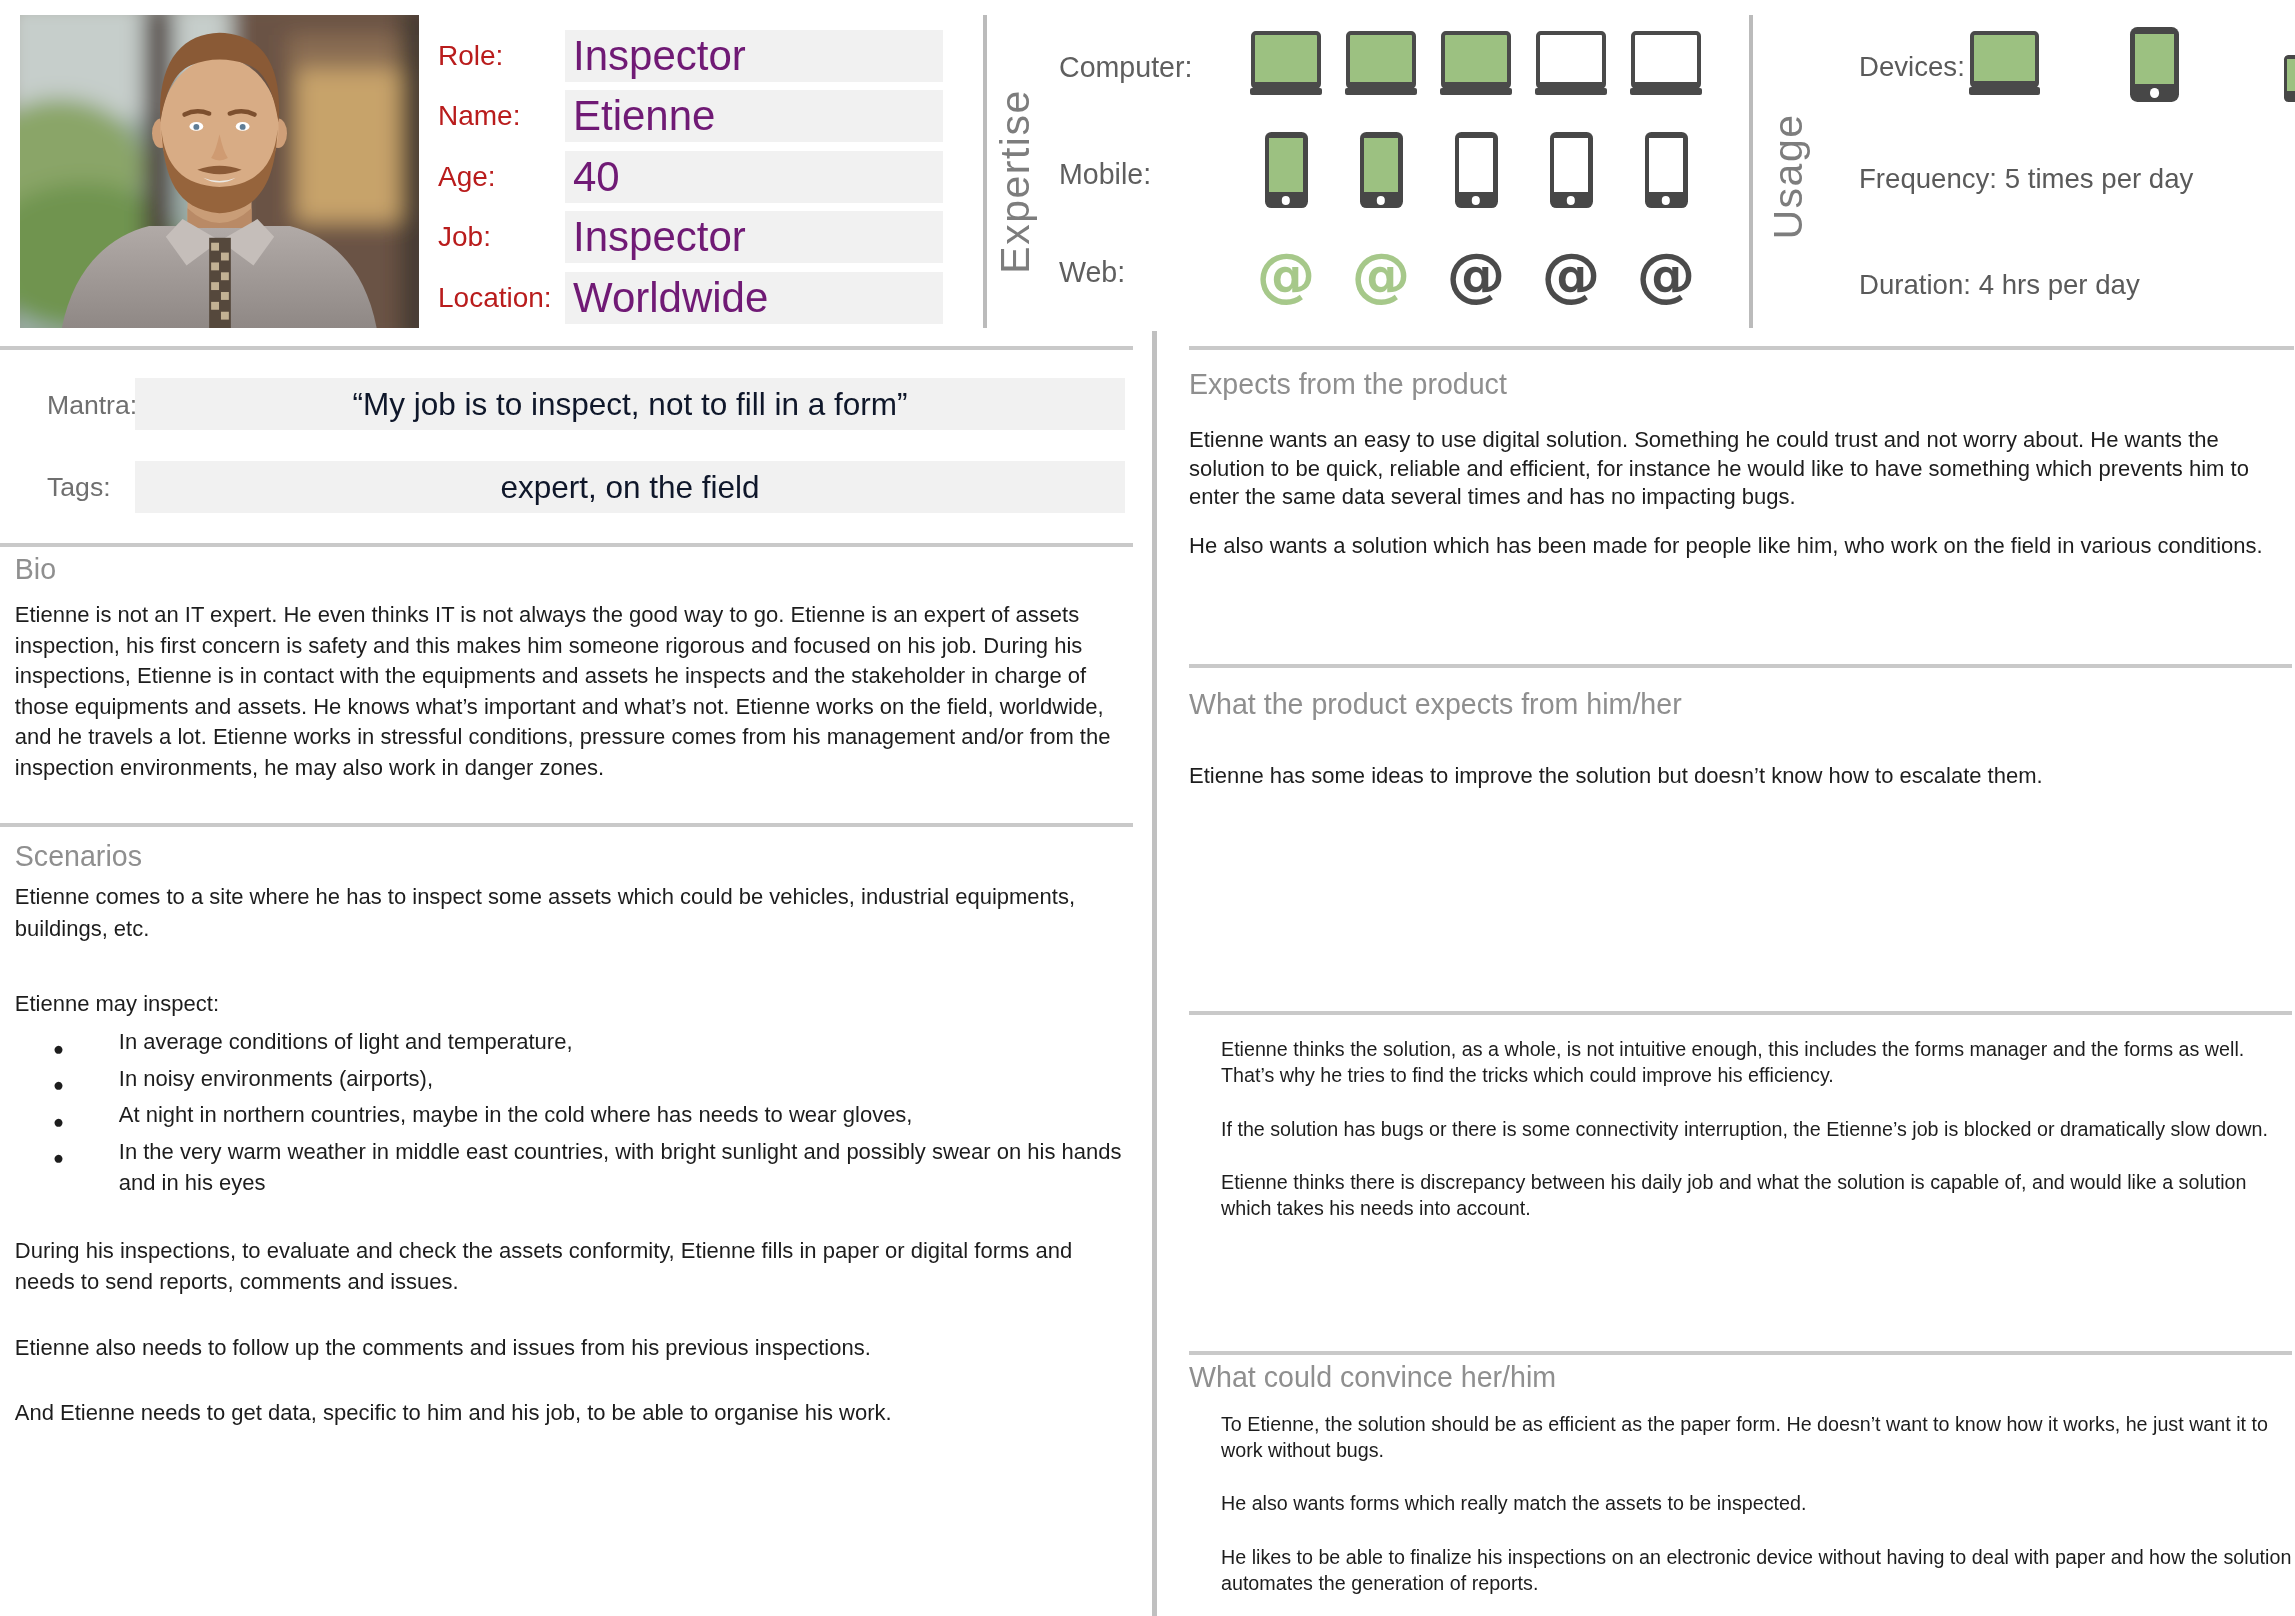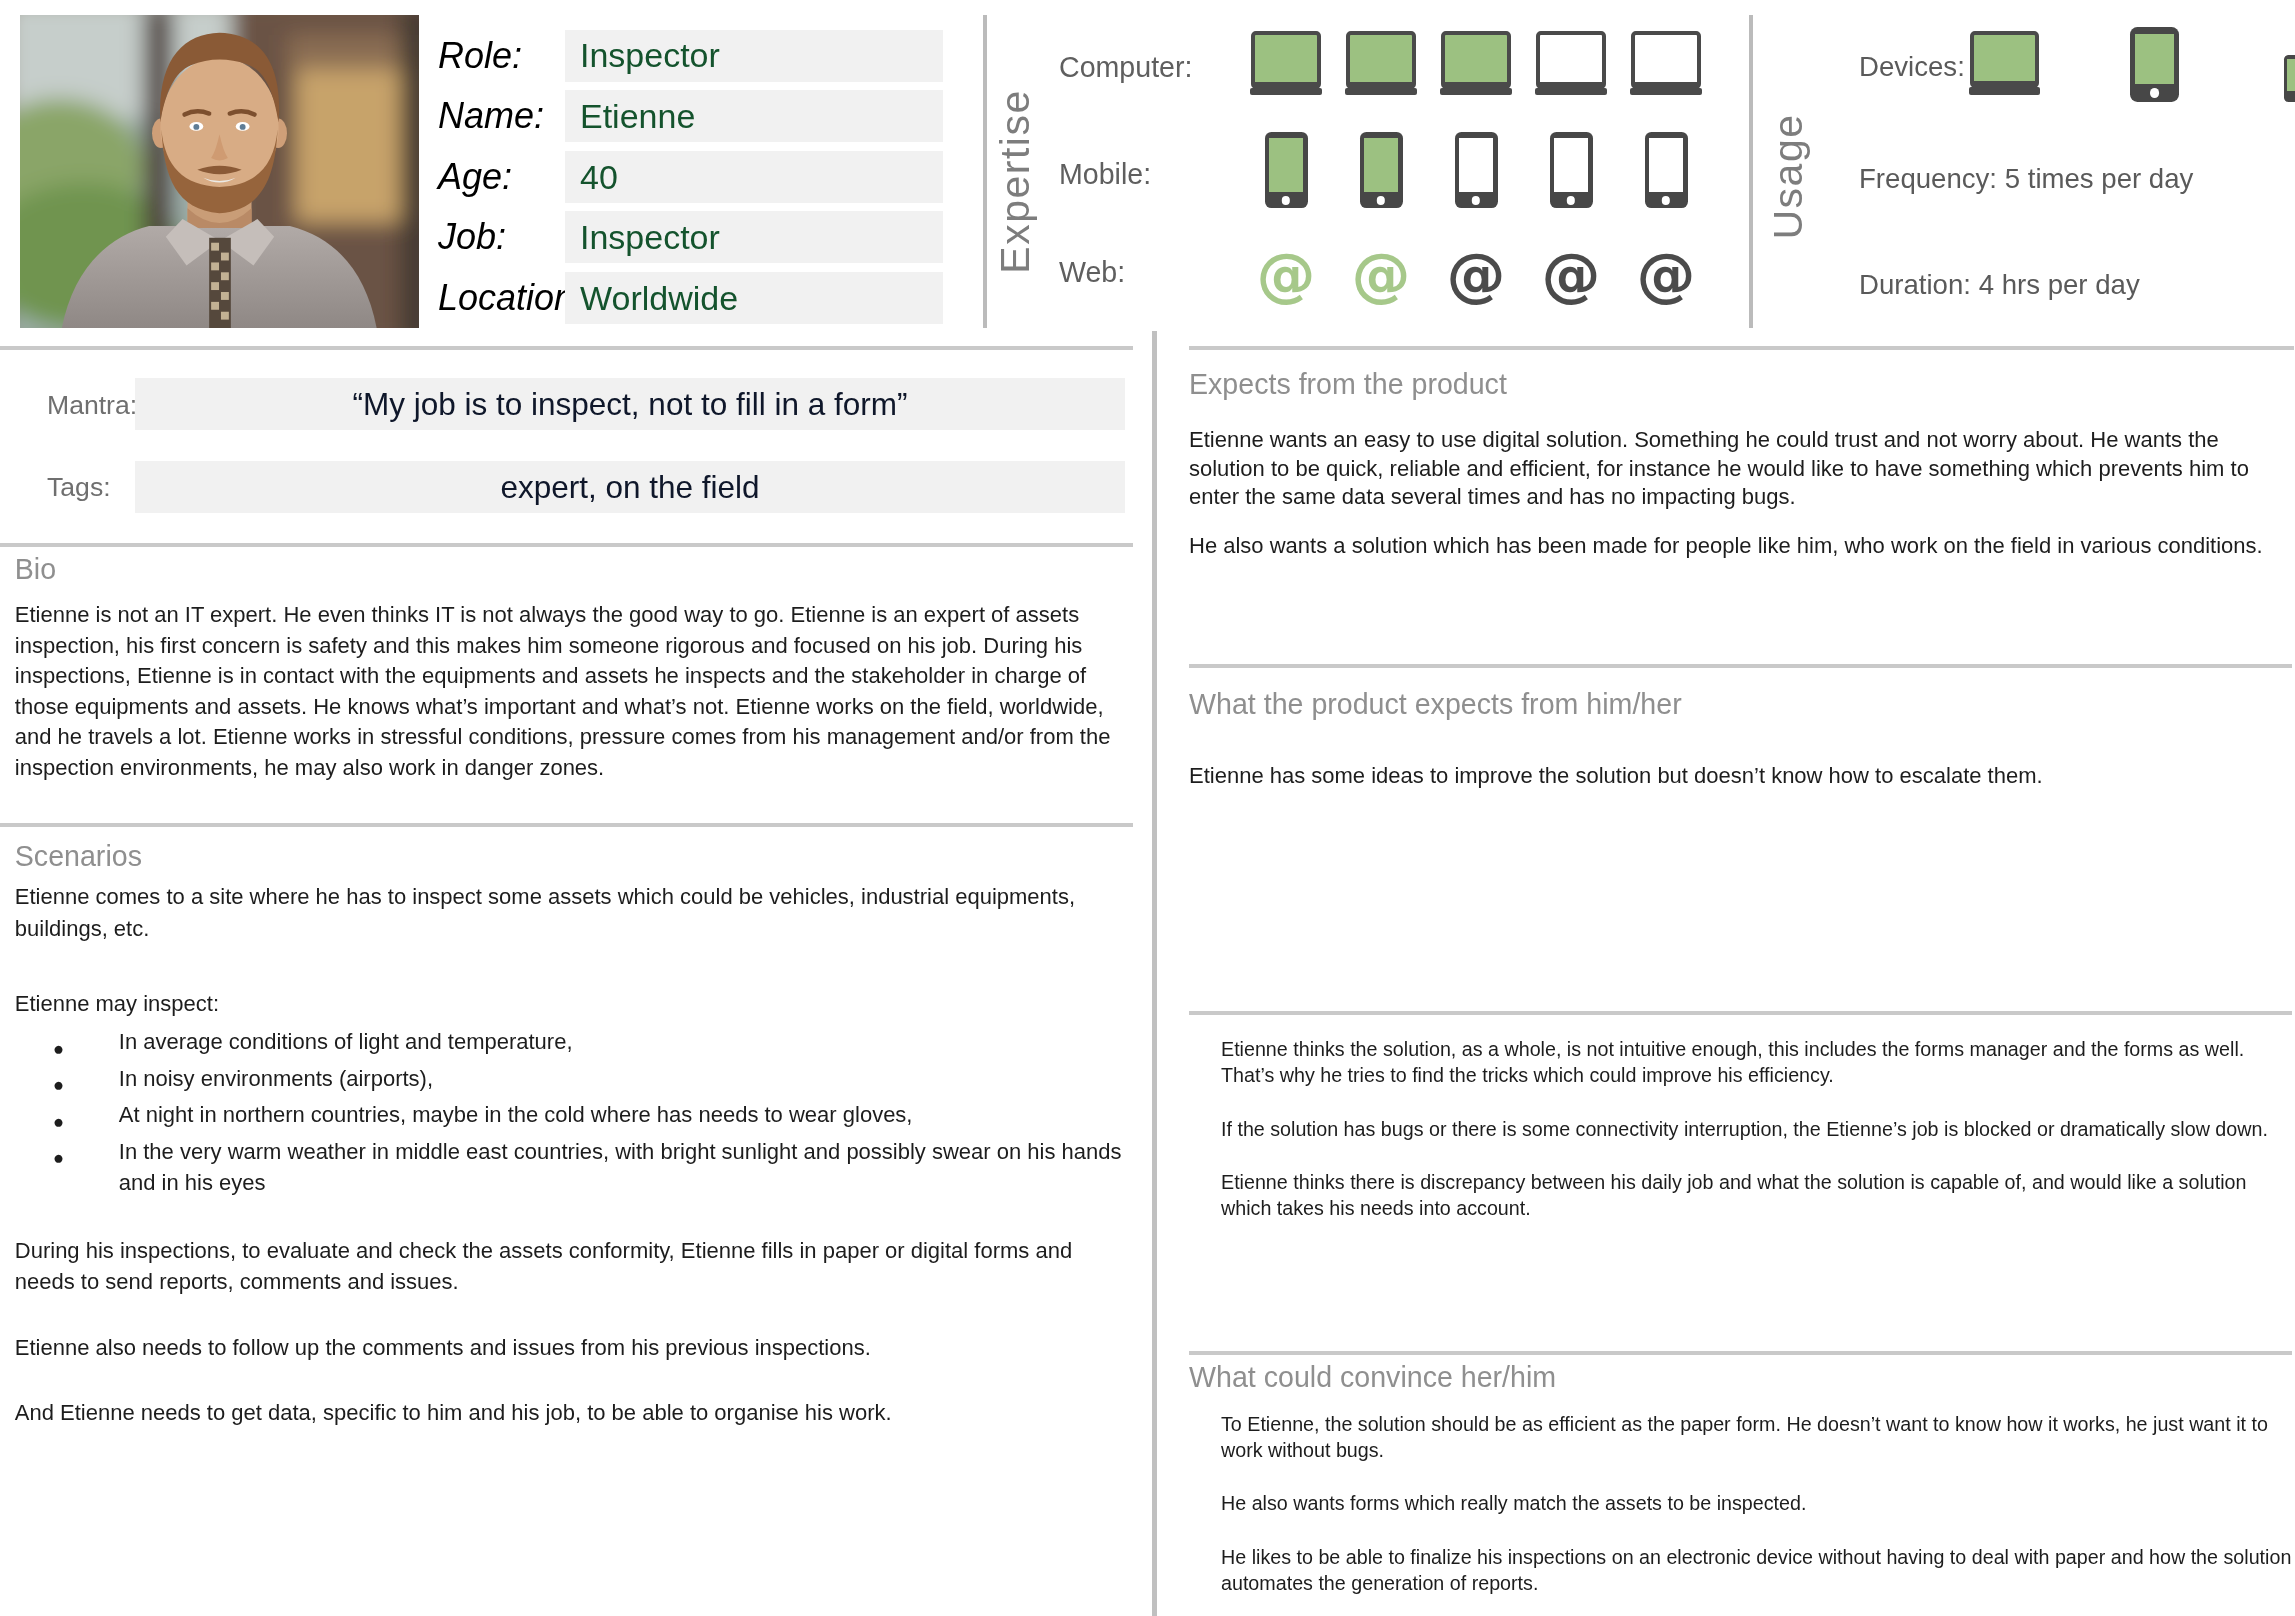--- a/index.html
+++ b/index.html
@@ -7,22 +7,22 @@
     position:relative; width:2295px; height:1617px; background:#ffffff;
     font-family:"Liberation Sans","DejaVu Sans",sans-serif; color:#1d1d1d; overflow:hidden;
   }
 
   
   .photo { position:absolute; left:19.7px; top:14.8px; width:399px; height:313px; overflow:hidden; background:#7d6a5c; }
 
   
   .field-row { position:absolute; left:438px; width:505px; height:52px; display:flex; align-items:center; }
   .fr0{top:29.6px}.fr1{top:90px}.fr2{top:151px}.fr3{top:211px}.fr4{top:272px}
-  .field-label { width:127px; font-size:36px; color:#000000;font-style:italic; }
-  .field-value { flex:1; height:52px; background:#f1f1f1; display:flex; align-items:center; padding-left:15px; font-size:34px; color:#14532d; }
+  .field-label { width:127px; font-size:28px; color:#b91c1c; }
+  .field-value { flex:1; height:52px; background:#f1f1f1; display:flex; align-items:center; padding-left:8px; font-size:42px; color:#701a75; }
 
   
   .vdiv { position:absolute; top:14.8px; width:3.9px; height:313px; background:#bbbbbb; }
   #vdiv1{left:983px} #vdiv2{left:1749px}
   .rot-label { position:absolute; width:54px; height:207px; display:flex; align-items:center; justify-content:center; }
   .rot-label span { transform:rotate(-90deg); white-space:nowrap; font-size:41px; color:#7d7d7d; letter-spacing:1.5px; }
   #expertise-label{left:988px; top:78px;}
   #usage-label{left:1761px; top:73px;}
 
   .exp-row-label { position:absolute; left:1059px; font-size:28.6px; color:#5f5f5f; }

